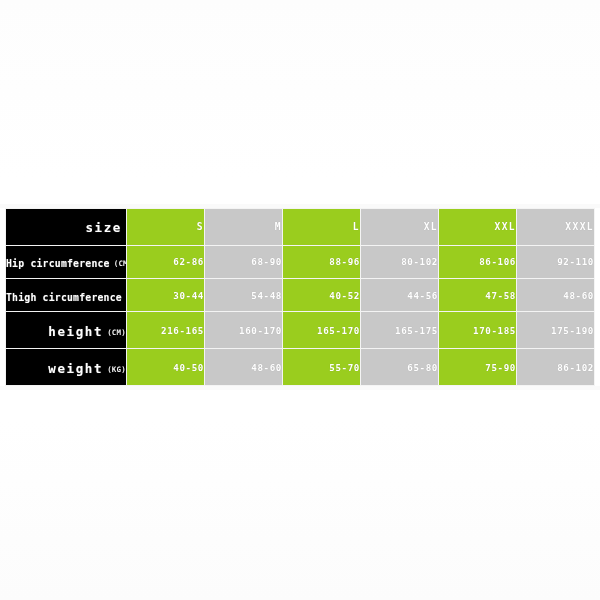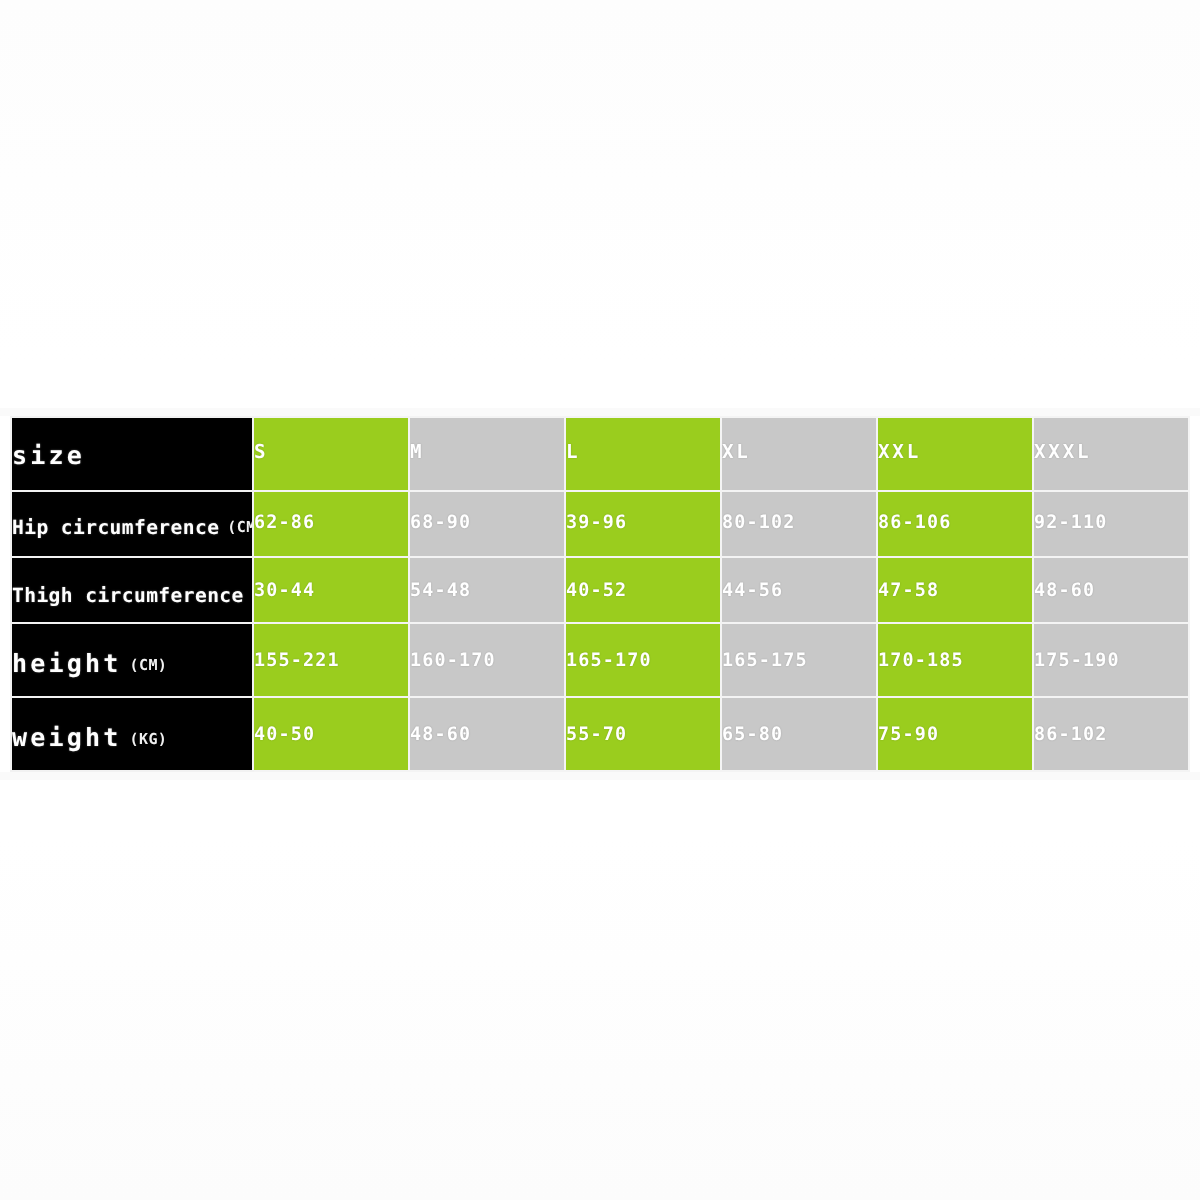--- a/index.html
+++ b/index.html
@@ -34,21 +34,21 @@
   table.size-chart {
     width: 100%;
     height: 100%;
     border-collapse: collapse;
     table-layout: fixed;
     background: #0a0a0a;
   }
 
   table.size-chart td {
     padding: 0;
-    text-align: left;
+    text-align: right;
     vertical-align: middle;
     border: 1px solid #f2f2f2;
     color: #ffffff;
     overflow: hidden;
     white-space: nowrap;
   }
 
   
   td.label-cell {
     width: 120px;
@@ -141,21 +141,21 @@
         <td class="val head gray">XXXL</td>
       </tr>
 
 
       <tr class="r-mid">
         <td class="label-cell">
           <span class="label-main small">Hip circumference</span><span class="label-unit">(CM)</span>
         </td>
         <td class="val green">62-86</td>
         <td class="val gray">68-90</td>
-        <td class="val green">39-96</td>
+        <td class="val green">88-96</td>
         <td class="val gray">80-102</td>
         <td class="val green">86-106</td>
         <td class="val gray">92-110</td>
       </tr>
 
       <tr class="r-mid">
         <td class="label-cell">
           <span class="label-main small">Thigh circumference</span><span class="label-unit">(CM)</span>
         </td>
         <td class="val green">30-44</td>
@@ -163,21 +163,21 @@
         <td class="val green">40-52</td>
         <td class="val gray">44-56</td>
         <td class="val green">47-58</td>
         <td class="val gray">48-60</td>
       </tr>
 
       <tr class="r-tall">
         <td class="label-cell">
           <span class="label-main">height</span><span class="label-unit">(CM)</span>
         </td>
-        <td class="val green">155-221</td>
+        <td class="val green">216-165</td>
         <td class="val gray">160-170</td>
         <td class="val green">165-170</td>
         <td class="val gray">165-175</td>
         <td class="val green">170-185</td>
         <td class="val gray">175-190</td>
       </tr>
 
       <tr class="r-tall">
         <td class="label-cell">
           <span class="label-main">weight</span><span class="label-unit">(KG)</span>

